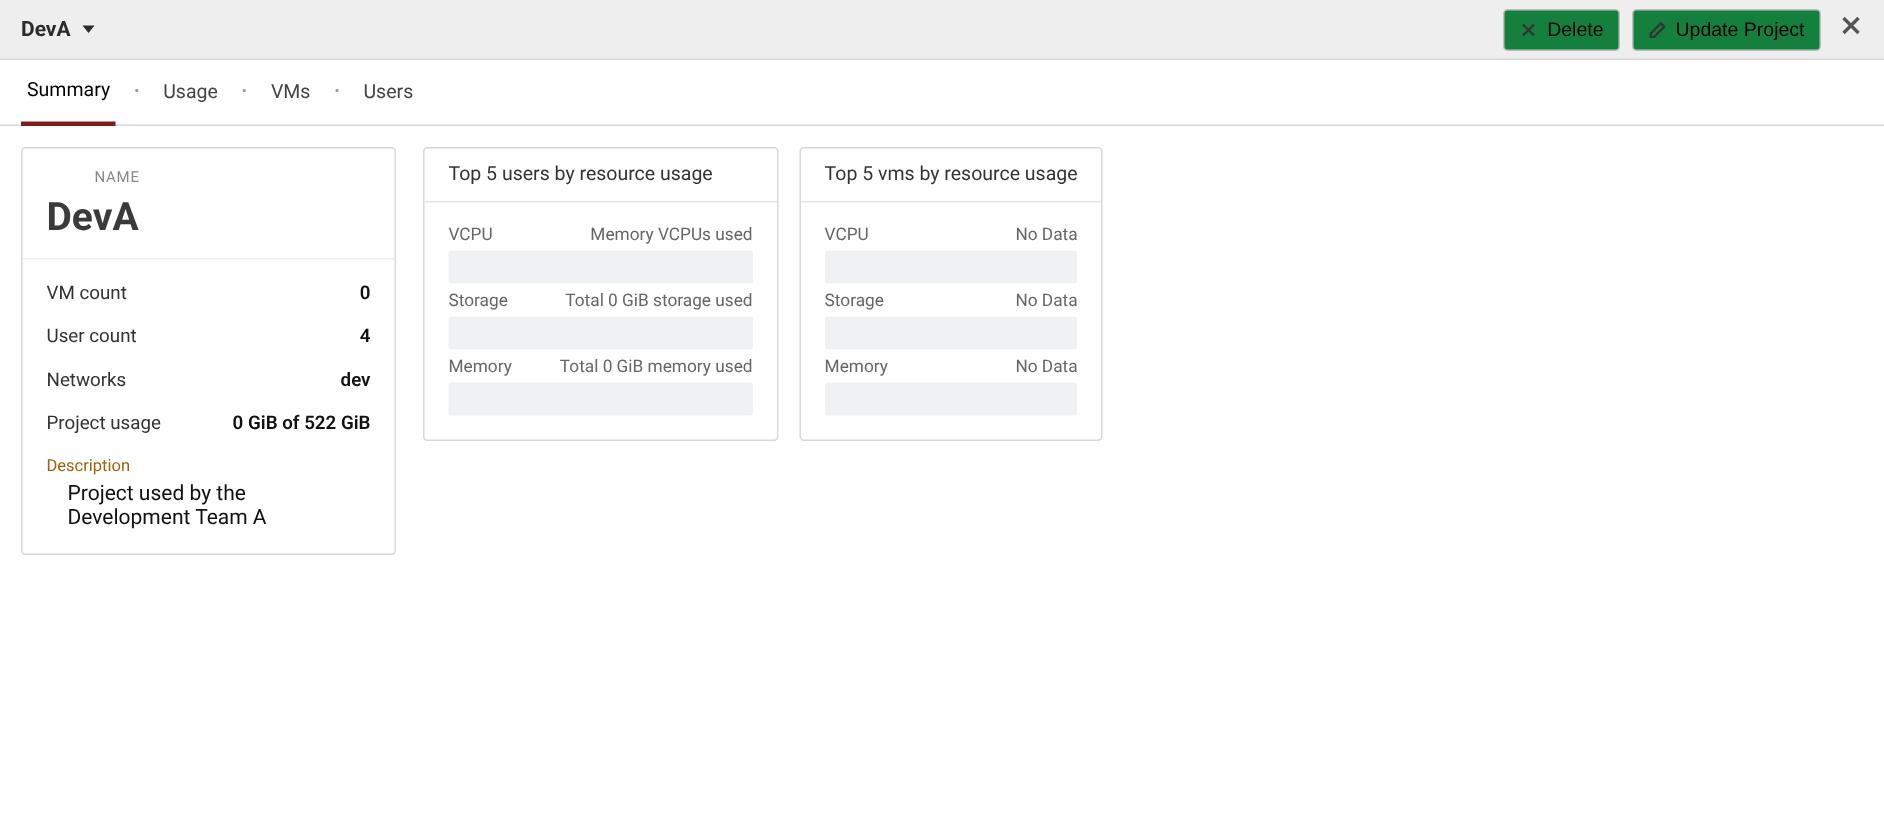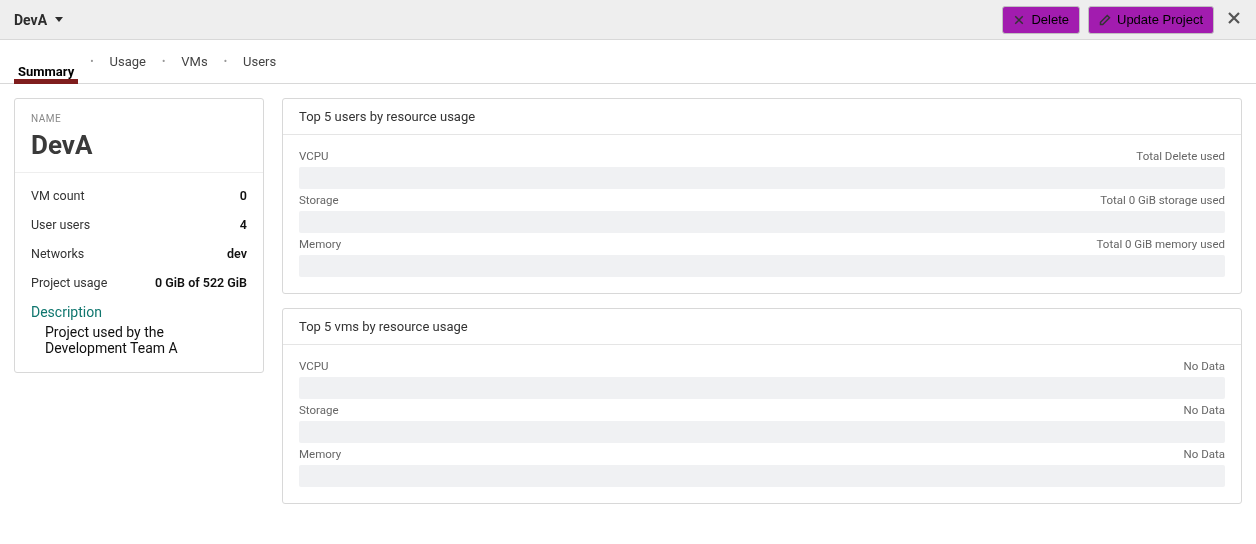--- a/index.html
+++ b/index.html
@@ -1,38 +1,38 @@
 <!DOCTYPE html>
 <html><head>
 <meta charset="utf-8">
 <style>
   * { box-sizing: border-box; }
   html, body { margin: 0; padding: 0; font-family: -apple-system, BlinkMacSystemFont, "Segoe UI", Roboto, Arial, sans-serif; font-size: 13px; color: #2c2c2c; background: #fff; }
   .topbar { background: #eeeeee; border-bottom: 1px solid #d8d8d8; height: 40px; display: flex; align-items: center; justify-content: space-between; padding: 0 10px 0 14px; }
   .topbar-left { display: flex; align-items: center; gap: 6px; font-weight: 700; font-size: 14px; cursor: pointer; }
   .topbar-right { display: flex; align-items: center; gap: 8px; }
-  .btn { background: #a21caf; border: 1px solid #c0c0c0; border-radius: 3px; height: 28px; display: inline-flex; align-items: center; gap: 6px; padding: 0 10px; font-size: 13px; cursor: pointer; }
+  .btn { background: #15803d; border: 1px solid #c0c0c0; border-radius: 3px; height: 28px; display: inline-flex; align-items: center; gap: 6px; padding: 0 10px; font-size: 13px; cursor: pointer; }
   .icon-close-lg { font-size: 18px; color: #555; cursor: pointer; padding: 4px; }
   .caret-down { width: 0; height: 0; border-left: 4px solid transparent; border-right: 4px solid transparent; border-top: 5px solid #2c2c2c; margin-left: 2px; }
   .tabs { display: flex; align-items: center; gap: 0; border-bottom: 1px solid #d8d8d8; padding: 0 14px; height: 44px; }
   .tab { padding: 0 4px; height: 44px; display: flex; align-items: center; cursor: pointer; color: #444; font-size: 13px; }
-  .tab.active { color: #000; font-weight: 700; border-bottom: 5px solid #7f1d1d; margin-bottom: -1px; align-items: flex-end; }
+  .tab.active { color: #000; font-weight: 400; border-bottom: 3px solid #7f1d1d; margin-bottom: -1px; }
   .tab-sep { color: #999; margin: 0 12px; font-size: 10px; }
   .content { display: flex; gap: 18px; padding: 14px; align-items: flex-start; }
   .side-panel { width: 250px; border: 1px solid #d8d8d8; border-radius: 3px; background: #fff; }
   .side-header { padding: 14px 16px 12px; border-bottom: 1px solid #eee; }
-  .side-label { font-size: 10px; letter-spacing: 0.5px; color: #888; text-transform: uppercase; margin-bottom: 6px; }
+  .side-label { font-size: 10px; letter-spacing: 0.5px; color: #888; text-transform: uppercase; margin-bottom: 6px; margin-left: 32px; }
   .side-title { font-size: 26px; font-weight: 700; color: #3a3a3a; }
   .side-body { padding: 8px 16px 16px; }
   .kv-row { display: flex; justify-content: space-between; align-items: baseline; padding: 7px 0; font-size: 12.5px; gap: 32px; }
   .kv-row .k { color: #333; }
   .kv-row .v { color: #111; font-weight: 600; }
-  .desc-label { padding-top: 7px; font-size: 14px; color: #0f766e; }
+  .desc-label { padding-top: 7px; font-size: 11px; color: #a16207; }
   .desc-text { padding: 4px 0 0 14px; font-size: 14px; color: #111; }
-  .main-area { flex: 1; display: flex; flex-direction: column; gap: 14px; }
+  .main-area { flex: 1; display: flex; flex-direction: row; gap: 14px; }
   .card { border: 1px solid #d8d8d8; border-radius: 3px; background: #fff; }
   .card-header { padding: 10px 16px; border-bottom: 1px solid #e5e5e5; font-size: 13px; color: #333; }
   .card-body { padding: 10px 16px 14px; }
   .metric-row { margin-top: 4px; margin-bottom: 2px; }
   .metric-head { display: flex; justify-content: space-between; align-items: baseline; font-size: 11.5px; color: #666; margin-bottom: 4px; gap: 32px; }
   .bar { height: 22px; background: #f0f1f3; border-radius: 2px; width: 100%; }
   svg.ico { width: 12px; height: 12px; stroke: #333; stroke-width: 2; fill: none; }
 </style>
 </head>
 <body>
@@ -87,21 +87,21 @@
     <div class="side-header">
       <div class="side-label">NAME</div>
       <div class="side-title">DevA</div>
     </div>
     <div class="side-body">
       <div class="kv-row">
         <span class="k">VM count</span>
         <span class="v">0</span>
       </div>
       <div class="kv-row">
-        <span class="k">User users</span>
+        <span class="k">User count</span>
         <span class="v">4</span>
       </div>
       <div class="kv-row">
         <span class="k">Networks</span>
         <span class="v">dev</span>
       </div>
       <div class="kv-row">
         <span class="k">Project usage</span>
         <span class="v">0 GiB of 522 GiB</span>
       </div>
@@ -111,21 +111,21 @@
   </div>
 
   <div class="main-area">
 
     <div class="card">
       <div class="card-header">Top 5 users by resource usage</div>
       <div class="card-body">
         <div class="metric-row">
           <div class="metric-head">
             <span>VCPU</span>
-            <span>Total Delete used</span>
+            <span>Memory VCPUs used</span>
           </div>
           <div class="bar"></div>
         </div>
         <div class="metric-row">
           <div class="metric-head">
             <span>Storage</span>
             <span>Total 0 GiB storage used</span>
           </div>
           <div class="bar"></div>
         </div>

